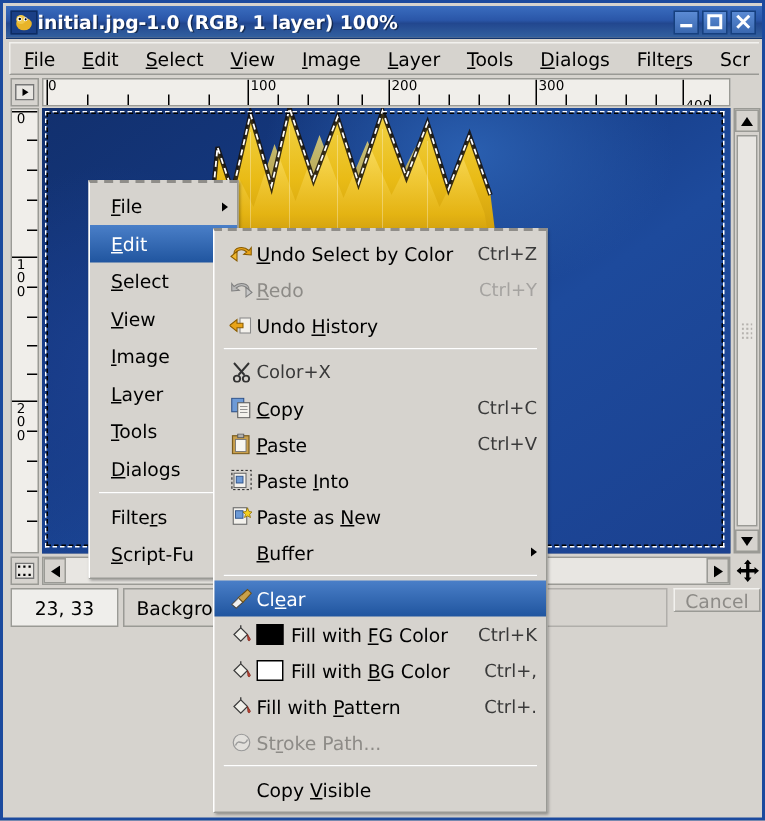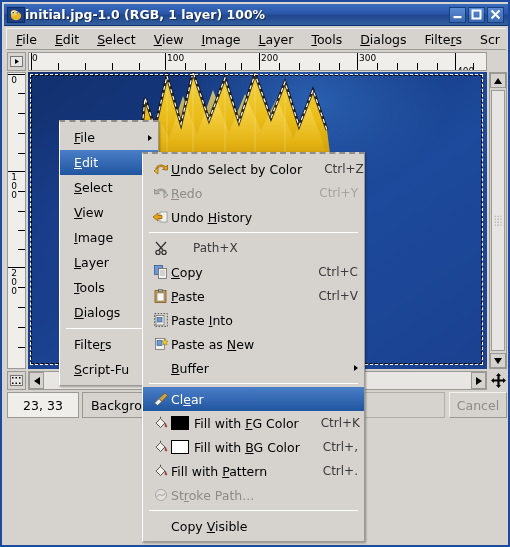--- a/index.html
+++ b/index.html
@@ -154,21 +154,21 @@
     position:absolute; left:75px; top:0; width:150px; height:26px;
     background:#d6d3ce; border:1px solid #9a9a95;
     display:flex; align-items:center; padding-left:8px;
     font-size:12.5px; color:#000;
   }
   .progress-box {
     position:absolute; left:228px; top:0; width:210px; height:26px;
     background:#d6d3ce; border:1px solid #b0aeaa;
   }
   .cancel-btn {
-    position:absolute; left:442px; top:0; width:58px; height:26px;
+    position:absolute; left:442px; top:0; width:58px; height:16px;
     background:#d6d3ce;
     border:1px solid #9a9a95;
     border-top-color:#f2f1ee; border-left-color:#f2f1ee;
     display:flex; align-items:center; justify-content:center;
     font-size:12.5px; color:#8d8b87;
   }
 
   
   .menu {
     position:absolute;
@@ -186,21 +186,21 @@
     position:relative;
     display:flex; align-items:center;
     height:24px;
     padding:0 6px 0 8px;
     font-size:12.5px; color:#000;
     white-space:nowrap;
   }
   .mrow.sel { background:linear-gradient(to bottom,#4a7fc8,#20559f); color:#fff; }
   .mrow.dis { color:#8d8b87;justify-content:center; }
   .mrow .lbl { flex:1; }
-  .mrow .accel { margin-left:22px; color:#3a3a3a; font-size:12px; }
+  .mrow .accel { color:#3a3a3a; font-size:12px; }
   .mrow.sel .accel { color:#fff; }
   .mrow.dis .accel { color:#a5a3a0; }
   .mrow .arrow {
     width:0;height:0;
     border-left:4px solid #000;
     border-top:3.5px solid transparent;
     border-bottom:3.5px solid transparent;
     margin-left:12px;
   }
   .mrow.sel .arrow { border-left-color:#fff; }
@@ -508,21 +508,21 @@
     <div class="msep"></div>
 
     <div class="mrow">
       <span class="micon">
         <svg width="14" height="14" viewBox="0 0 14 14">
           <path d="M2 1 L9 9 M12 1 L5 9" stroke="#333" stroke-width="1.3" fill="none"></path>
           <circle cx="4" cy="11.5" r="2.1" fill="none" stroke="#333" stroke-width="1.3"></circle>
           <circle cx="10" cy="11.5" r="2.1" fill="none" stroke="#333" stroke-width="1.3"></circle>
         </svg>
       </span>
-      <span class="accel">Path+X</span>
+      <span class="accel">Color+X</span>
     </div>
 
     <div class="mrow">
       <span class="micon">
         <svg width="14" height="14" viewBox="0 0 14 14">
           <rect x="0.5" y="0.5" width="8" height="9" fill="#6d9ad6" stroke="#2c4f86" stroke-width="0.7"></rect>
           <rect x="4.5" y="3.5" width="8" height="10" fill="#f3f1ec" stroke="#5a5a5a" stroke-width="0.7"></rect>
           <g stroke="#888" stroke-width="0.6">
               <path d="M6 6 H11 M6 8 H11 M6 10 H11"></path>
             </g>

